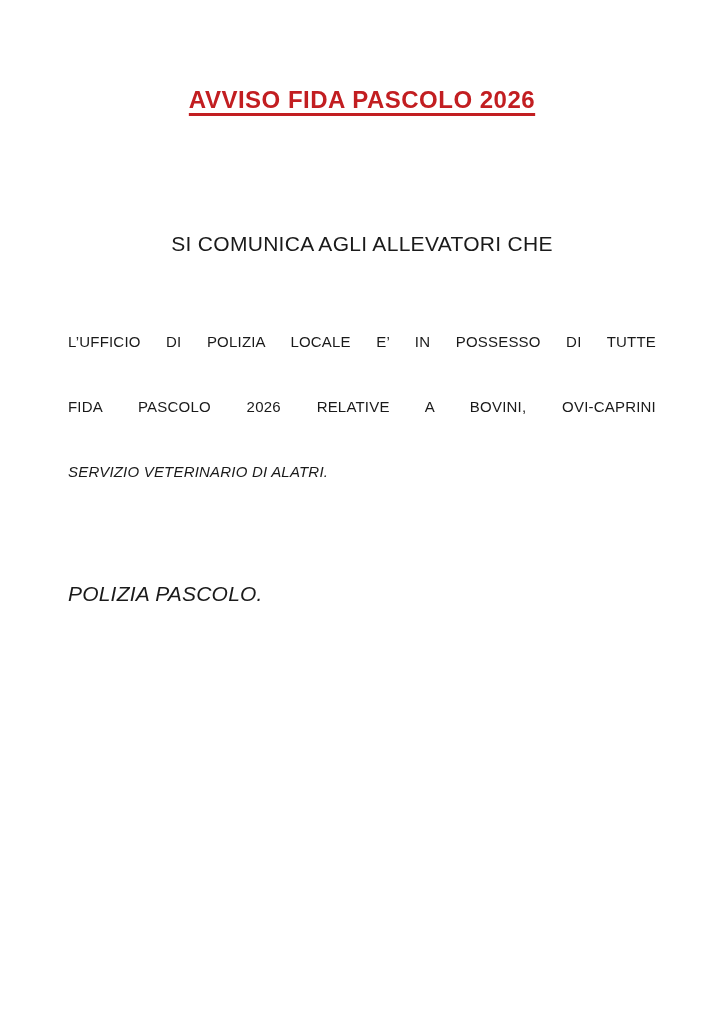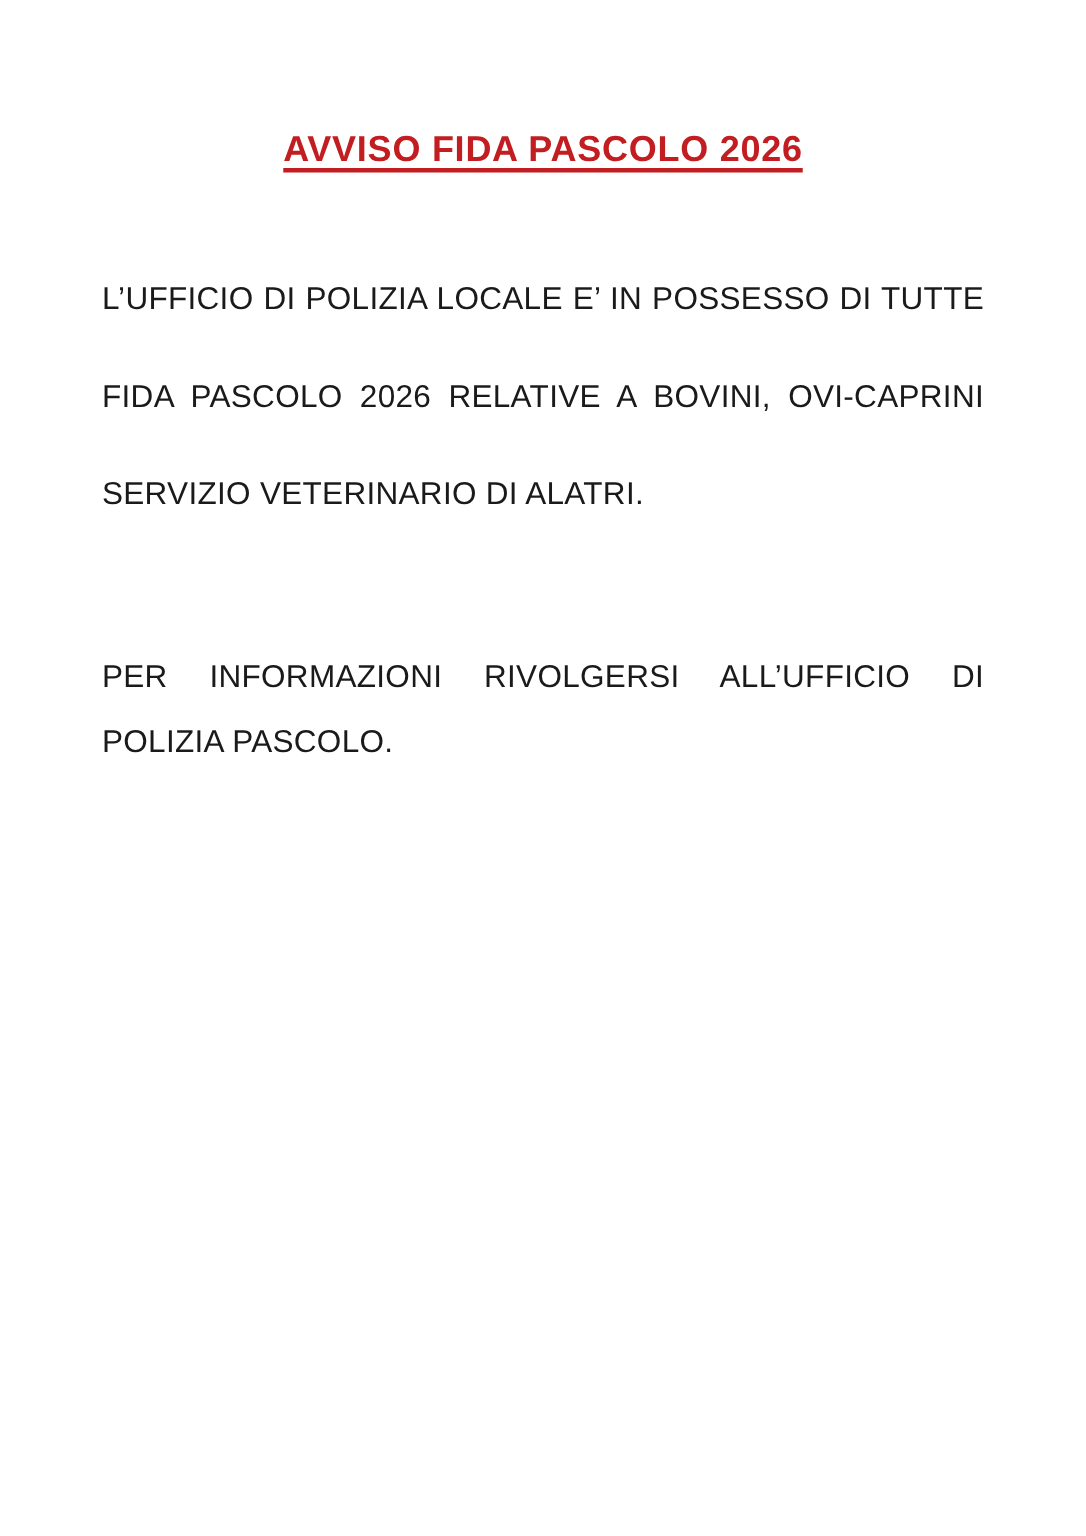--- a/index.html
+++ b/index.html
@@ -36,21 +36,21 @@
     margin: 116px 0 0 0;
     text-align: center;
     font-size: 21px;
     line-height: 26px;
     letter-spacing: 0.3px;
   }
   .body-para {
     margin: 52px 0 0 0;
   }
   .body-para .line {
-    font-size: 21px;
+    font-size: 15px;
     line-height: 65px;
     white-space: nowrap;
     letter-spacing: 0.2px;
   }
   .footer-para {
     margin: 68px 0 0 0;
   }
   .footer-para .line {
     font-size: 21px;
     line-height: 43px;
@@ -58,34 +58,35 @@
     letter-spacing: 0.2px;
   }
   .jline {
     text-align: justify;
     text-align-last: justify;
     text-justify: inter-word;
   }
   .lline {
     text-align: left;
     text-align-last: left;
+    font-style: italic;
   }
 </style>
 </head>
 <body>
 
 <div class="page">
 
   <h1 class="title">AVVISO FIDA PASCOLO 2026</h1>
 
+  <div class="intro">SI COMUNICA AGLI ALLEVATORI CHE</div>
 
   <div class="body-para">
     <div class="line jline">L’UFFICIO DI POLIZIA LOCALE E’ IN POSSESSO DI TUTTE</div>
     <div class="line jline">FIDA PASCOLO 2026 RELATIVE A BOVINI, OVI-CAPRINI</div>
     <div class="line lline">SERVIZIO VETERINARIO DI ALATRI.</div>
   </div>
 
   <div class="footer-para">
-    <div class="line jline">PER INFORMAZIONI RIVOLGERSI ALL’UFFICIO DI</div>
     <div class="line lline">POLIZIA PASCOLO.</div>
   </div>
 
 </div>
 
 </body></html>

